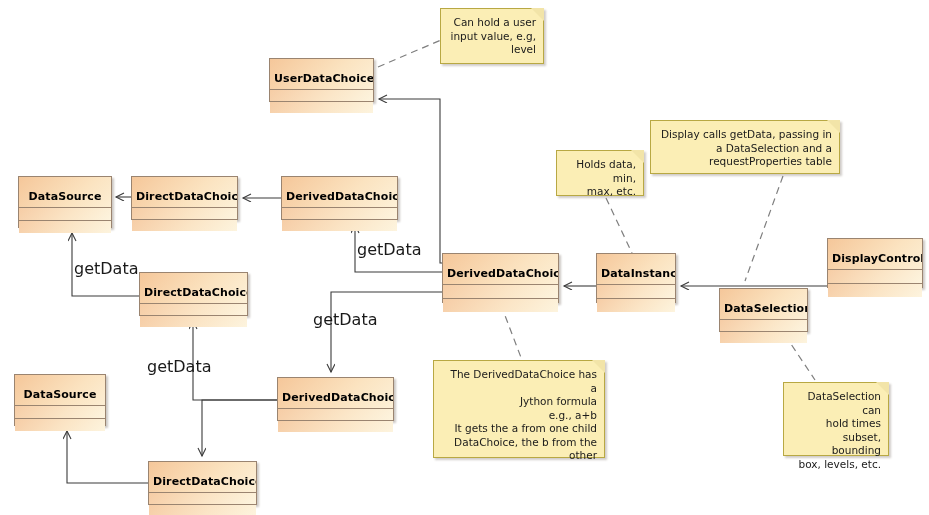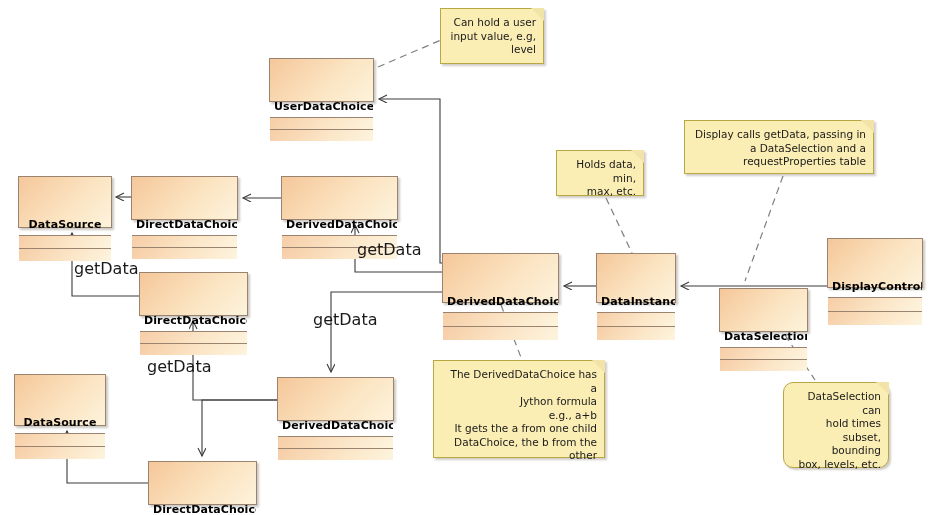--- a/index.html
+++ b/index.html
@@ -36,21 +36,20 @@
   .uml-class .title {
     font-weight: bold;
     font-size: 11px;
     color: #000000;
     text-align: center;
     line-height: 1;
     padding: 14px 4px 5px 4px;
     letter-spacing: 0.1px;
     white-space: nowrap;
     overflow: hidden;
-    margin-top: 28px;
   }
   .uml-class .compartment {
     border-top: 1px solid #9a8470;
     height: 11px;
     background: linear-gradient(135deg, #f6cda6 0%, #fbe5c6 55%, #fdf4de 100%);
   }
 
   
   .uml-note {
     position: absolute;
@@ -235,39 +234,39 @@
 level</div>
   </div>
 
   <div class="uml-note" style="left:556px; top:150px; width:88px; height:46px;">
     <div class="note-fold"></div>
     <div class="note-fold-edge"></div>
     <div class="note-text">Holds data, min,
 max, etc.</div>
   </div>
 
-  <div class="uml-note" style="left:684px; top:120px; width:190px; height:54px;">
+  <div class="uml-note" style="left:650px; top:120px; width:190px; height:54px;">
     <div class="note-fold"></div>
     <div class="note-fold-edge"></div>
     <div class="note-text">Display calls getData, passing in
 a DataSelection and a
 requestProperties table</div>
   </div>
 
   <div class="uml-note" style="left:433px; top:360px; width:172px; height:98px;">
     <div class="note-fold"></div>
     <div class="note-fold-edge"></div>
     <div class="note-text">The DerivedDataChoice has a
 Jython formula
 e.g., a+b
 It gets the a from one child
 DataChoice, the b from the other</div>
   </div>
 
-  <div class="uml-note" style="left:783px; top:382px; width:106px; height:86px;border-radius:10px;">
+  <div class="uml-note" style="left:783px; top:382px; width:106px; height:74px;">
     <div class="note-fold"></div>
     <div class="note-fold-edge"></div>
     <div class="note-text">DataSelection can
 hold times
 subset, bounding
 box, levels, etc.</div>
   </div>
 
   <div class="edge-label" style="left:357px; top:240px;">getData</div>
   <div class="edge-label" style="left:74px; top:259px;">getData</div>

